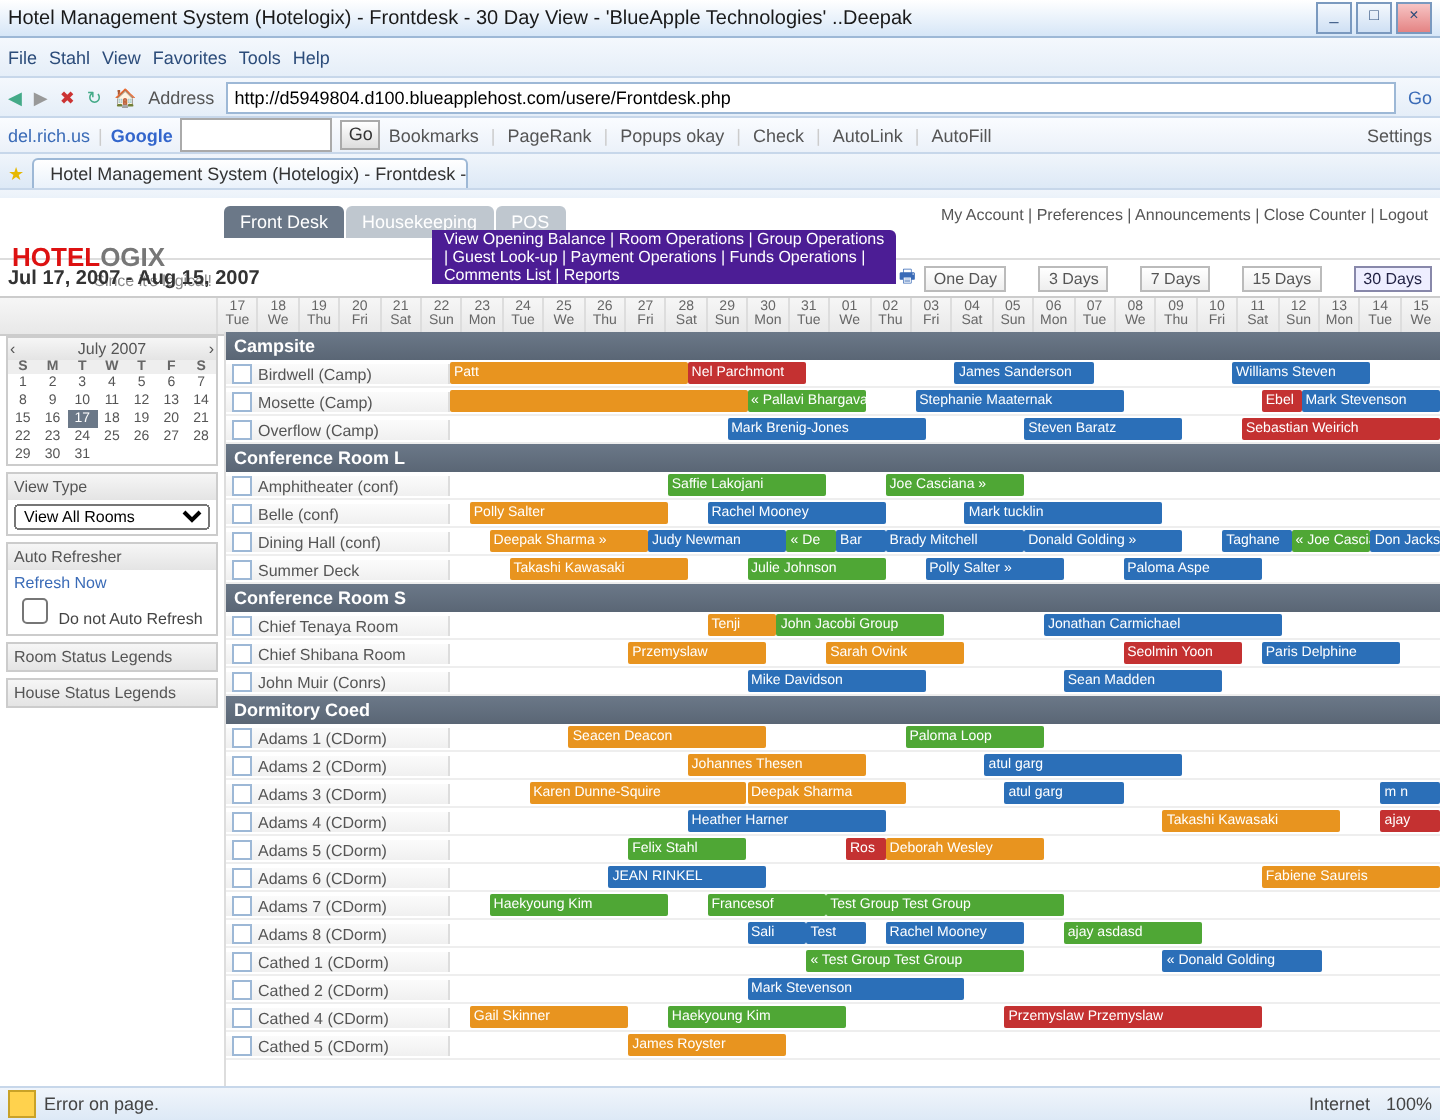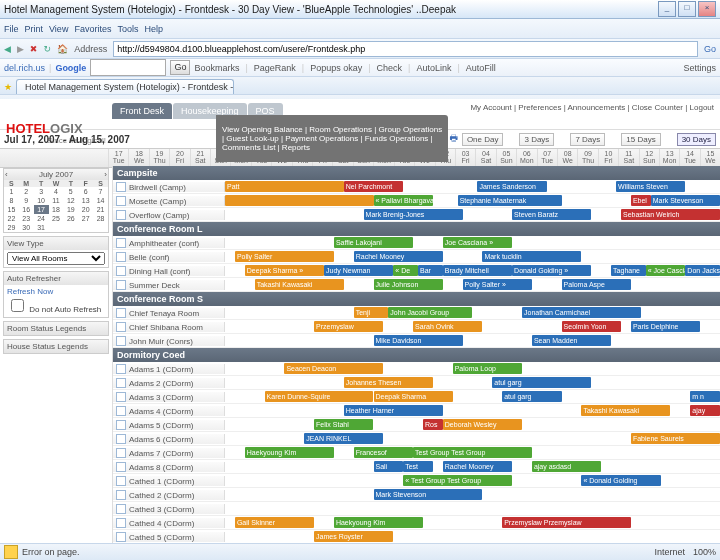--- a/index.html
+++ b/index.html
@@ -24,21 +24,21 @@
   
   .app{position:absolute;top:99px;left:0;right:0;bottom:16px;background:#fff;overflow:hidden}
   .apphead{display:flex;align-items:flex-start;height:30px;border-bottom:1px solid #ddd}
   .logo{width:100px;padding:22px 6px}
   .logo .a{font-weight:bold;font-size:13px}.logo .a .r{color:#d11}.logo .a .g{color:#777}
   .logo .s{color:#888;font-size:8px;text-align:right}
   .htabs{display:flex;margin-top:4px}
   .htab{padding:3px 8px;font-size:9px;background:#bfc7cf;color:#fff;margin-right:1px;border-radius:3px 3px 0 0}
   .htab.active{background:#6b7888}
   .hlinks{margin-left:auto;font-size:8px;color:#555;padding:4px 6px;white-space:nowrap}
-  .hmenubar{background:#737373;color:#fff;font-size:8px;padding:10px 6px;display:flex;gap:4px;position:absolute;top:16px;left:104px;right:16px;border-radius:0 3px 0 0}
+  .hmenubar{background:#4c1d95;color:#fff;font-size:8px;padding:0 6px;display:flex;gap:4px;position:absolute;top:16px;left:104px;right:16px;border-radius:0 3px 0 0}
   .apptool{height:18px;border-bottom:1px solid #ccc;display:flex;align-items:center;padding:0 4px;gap:4px}
   .apptool .date{font-weight:bold;font-size:10px}
   .apptool .spacer{flex:1}
   .apptool .vbtn{border:1px solid #bbb;background:linear-gradient(#fff,#eee);padding:1px 4px;font-size:8px;color:#555}
   .apptool .vbtn.active{background:#eef;border-color:#88a;color:#224}
   .timeline{height:18px;background:linear-gradient(#f6f6f6,#e8e8e8);border-bottom:1px solid #ccc;display:flex;font-size:7px;color:#666}
   .timeline .d{flex:1;text-align:center;border-left:1px solid #ddd;padding-top:1px;line-height:7px}
   
   .body{position:absolute;top:67px;left:0;right:0;bottom:0;display:flex}
   .side{width:106px;padding:2px 3px;font-size:8px;color:#444;border-right:1px solid #ddd}
@@ -69,21 +69,21 @@
 <div class="titlebar">
   <span class="t">Hotel Management System (Hotelogix) - Frontdesk - 30 Day View - 'BlueApple Technologies' ..Deepak</span>
   <div class="ctrl">
     <div class="b">_</div>
     <div class="b">□</div>
     <div class="b" style="background:linear-gradient(#f7c4c4,#e48484)">×</div>
   </div>
 </div>
 <div class="toolbar" id="menubar">
     <span style="color:#2c4c7a">File</span>
-    <span style="color:#2c4c7a">Print</span>
+    <span style="color:#2c4c7a">Stahl</span>
     <span style="color:#2c4c7a">View</span>
     <span style="color:#2c4c7a">Favorites</span>
     <span style="color:#2c4c7a">Tools</span>
     <span style="color:#2c4c7a">Help</span>
   </div>
 <div class="toolbar addr">
   <span style="color:#4a8">◀</span>
   <span style="color:#999">▶</span>
   <span style="color:#c33">✖</span>
   <span style="color:#4a8">↻</span>
@@ -497,27 +497,20 @@
             <span class="cb"></span>
             <span>Cathed 2 (CDorm)</span>
           </div>
       <div class="rbody">
             <div class="bar c-bl" style="left:30%;width:22%">Mark Stevenson</div>
           </div>
         </div>
         <div class="row">
       <div class="rlabel">
             <span class="cb"></span>
-            <span>Cathed 3 (CDorm)</span>
-          </div>
-      <div class="rbody"></div>
-        </div>
-        <div class="row">
-      <div class="rlabel">
-            <span class="cb"></span>
             <span>Cathed 4 (CDorm)</span>
           </div>
       <div class="rbody">
             <div class="bar c-or" style="left:2%;width:16%">Gail Skinner</div>
             <div class="bar c-gr" style="left:22%;width:18%">Haekyoung Kim</div>
             <div class="bar c-rd" style="left:56%;width:26%">Przemyslaw Przemyslaw</div>
           </div>
         </div>
         <div class="row">
       <div class="rlabel">

